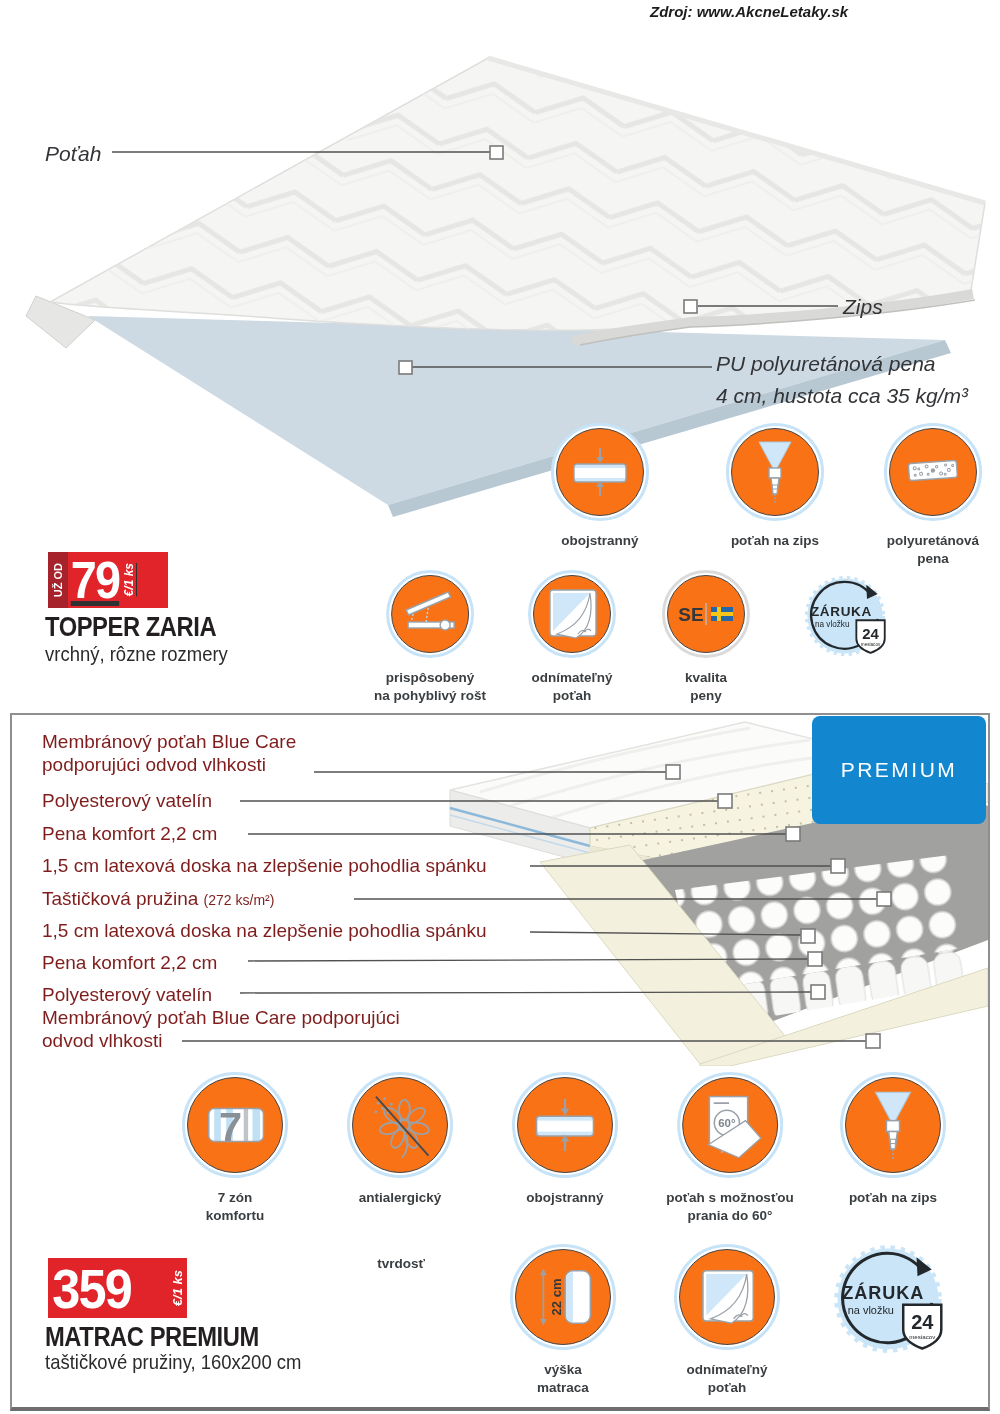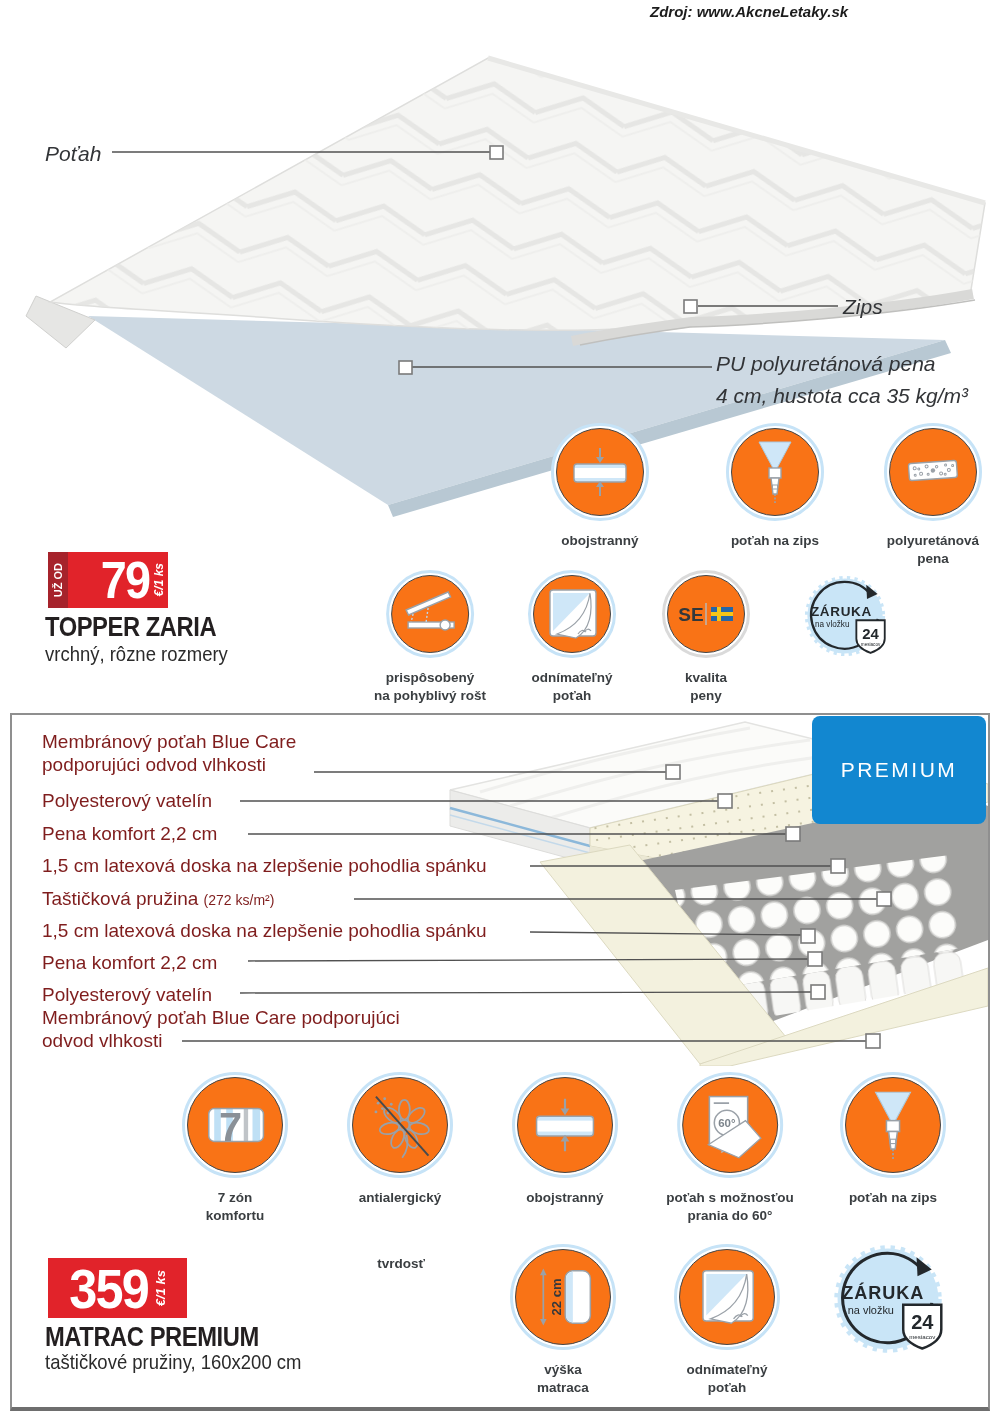--- a/index.html
+++ b/index.html
@@ -8,25 +8,25 @@
   svg text{font-family:"Liberation Sans",sans-serif;}
   .source{position:absolute;left:650px;top:3px;font-size:15px;font-style:italic;font-weight:600;color:#1c1c1c;}
   
   .callout{position:absolute;font-style:italic;font-size:21px;font-weight:500;color:#323437;white-space:pre-line;line-height:1.5;}
   
   .badge{position:absolute;display:flex;align-items:stretch;}
   .badge .strip{width:20px;background:#a6232b;display:flex;align-items:center;justify-content:center;}
   .badge .main{background:#e1232a;display:flex;align-items:center;}
   .badge .amount{color:#fff;font-weight:800;transform:scaleX(.9);transform-origin:center;letter-spacing:-2px;}
   .vtext{writing-mode:vertical-rl;transform:rotate(180deg);color:#fff;text-align:center;font-weight:700;}
-  .b1 .main{width:100px;justify-content:flex-end;}
+  .b1 .main{width:100px;justify-content:flex-start;text-decoration:underline;}
   .b1 .amount{font-size:52px;}
   .b1 .unit{font-size:12px;font-style:italic;padding-left:2px;}
   .b1 .strip span{font-size:11px;}
-  .b2 .main{width:139px;justify-content:center;}
+  .b2 .main{width:139px;justify-content:space-between;}
   .b2 .amount{font-size:56px;}
   .b2 .unit{font-size:13px;font-style:italic;padding-left:2px;}
   .ptitle{position:absolute;font-weight:800;font-size:27px;color:#231f20;transform:scaleX(.88);transform-origin:left top;letter-spacing:-.5px;white-space:nowrap;}
   .psub{position:absolute;font-size:21px;color:#2b2b2b;transform:scaleX(.88);transform-origin:left top;white-space:nowrap;}
   
   .feat{position:absolute;transform:translateX(-50%);display:flex;flex-direction:column;align-items:center;}
   .fc{border:3px solid #c6e3f7;border-radius:50%;padding:2px;background:#fff;}
   .fc.gray{border-color:#dadada;}
   .fi{border:1.6px solid #42474b;border-radius:50%;display:flex;align-items:center;justify-content:center;background:#f97316;}
   .feat.md .fi{width:86px;height:86px;}

